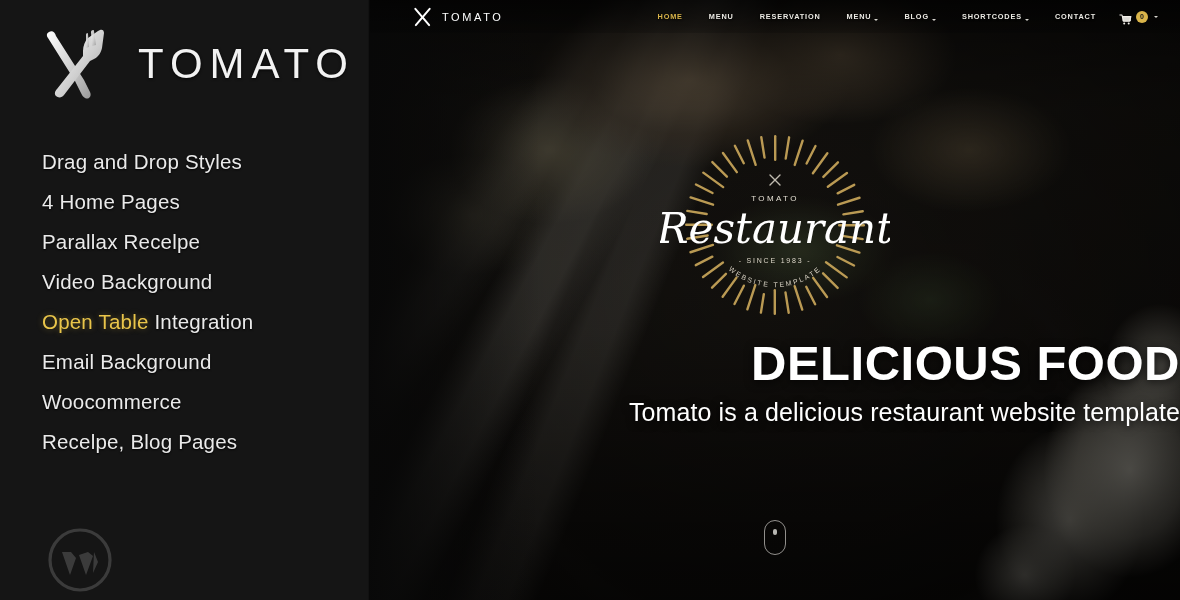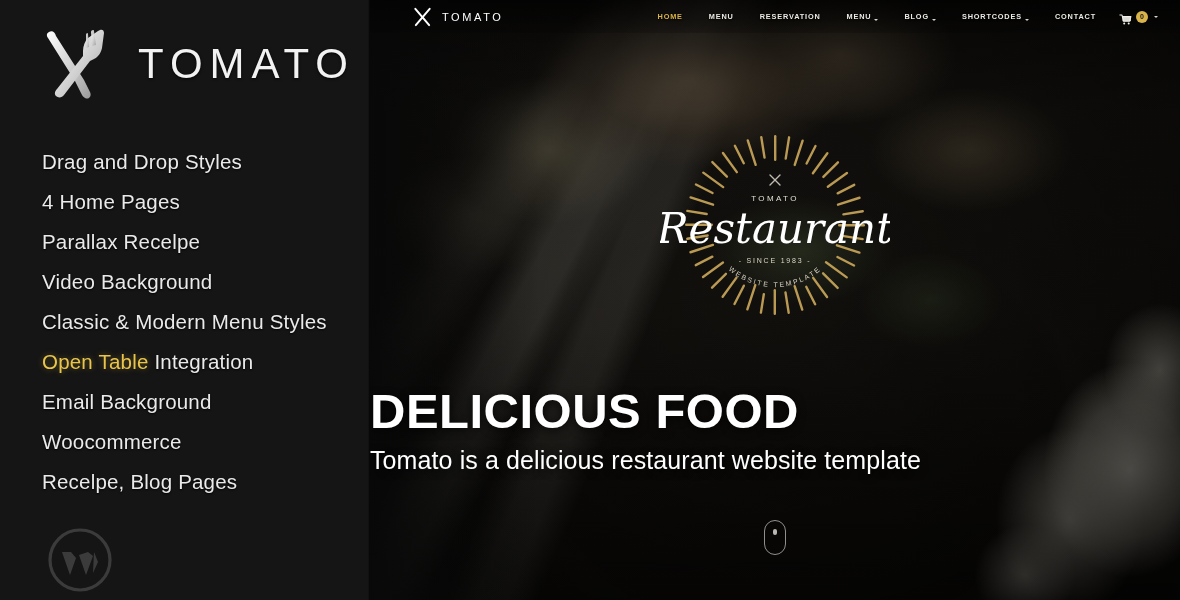--- a/index.html
+++ b/index.html
@@ -230,23 +230,22 @@
     z-index: 8;
   }
   .emblem svg { width: 230px; height: 185px; display: block; }
 
   
   .hero-copy {
     position: absolute;
     left: 0;
     top: 338px;
     width: 100%;
-    text-align: left;
+    text-align: right;
     z-index: 9;
-    margin-top: 48px;
   }
   .hero-title {
     color: #fff;
     font-size: 49px;
     font-weight: 700;
     letter-spacing: .5px;
     line-height: 1.06;
     text-shadow: 0 2px 10px rgba(0,0,0,.75);
   }
   .hero-sub {
@@ -317,23 +316,20 @@
         <span>Drag and Drop Styles</span>
       </li>
       <li class="feature-item">
         <span>4 Home Pages</span>
       </li>
       <li class="feature-item">
         <span>Parallax Recelpe</span>
       </li>
       <li class="feature-item">
         <span>Video Background</span>
-      </li>
-      <li class="feature-item">
-        <span>Classic &amp; Modern Menu Styles</span>
       </li>
       <li class="feature-item">
         <span class="hl">Open Table</span><span> Integration</span>
       </li>
       <li class="feature-item">
         <span>Email Background</span>
       </li>
       <li class="feature-item">
         <span>Woocommerce</span>
       </li>

